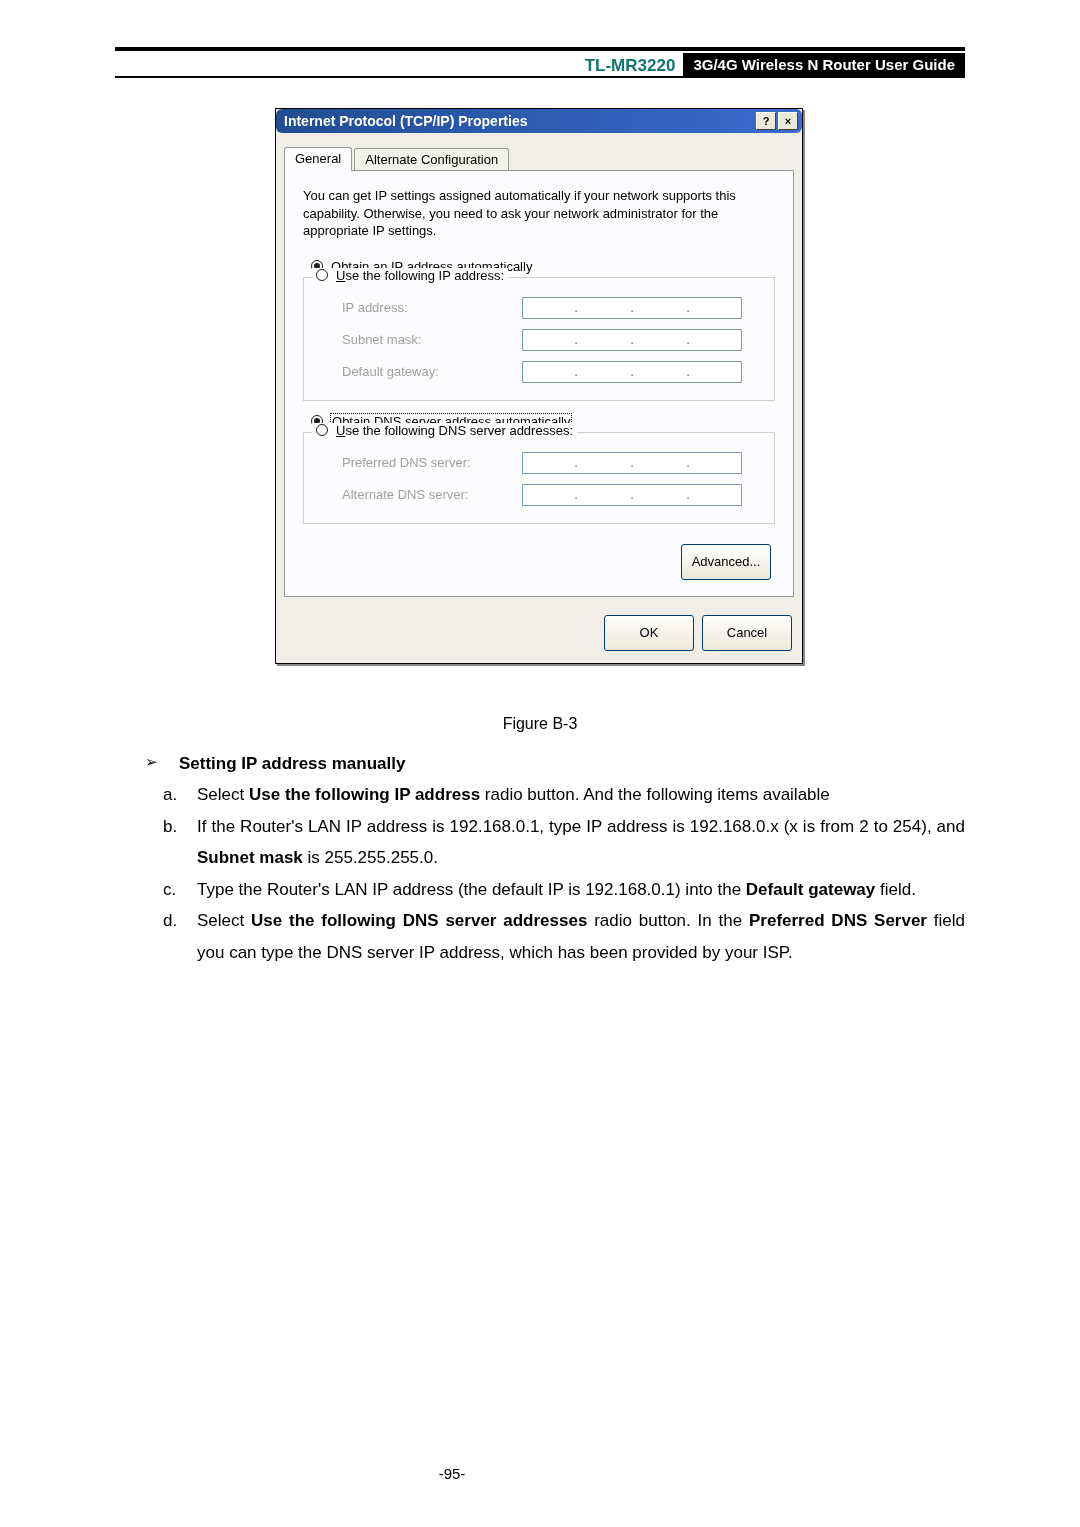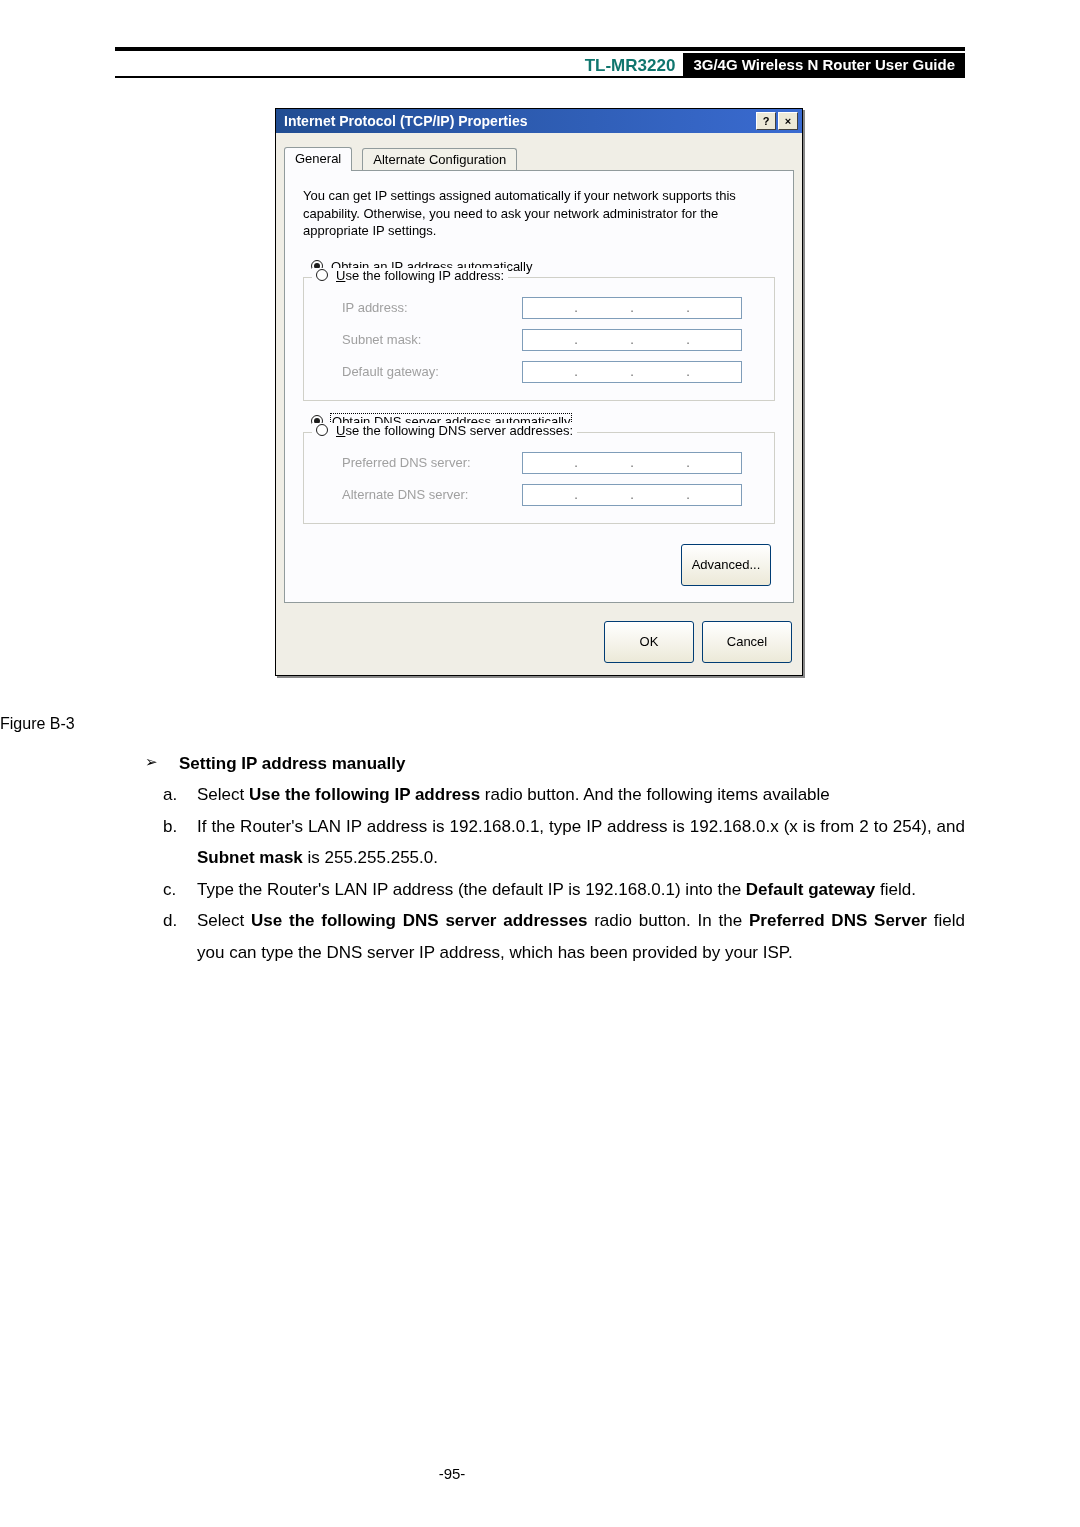--- a/index.html
+++ b/index.html
@@ -4,50 +4,50 @@
 <style>
   * { box-sizing: border-box; margin: 0; padding: 0; }
   html, body { width: 1080px; height: 1527px; background: #fff; font-family: Arial, Helvetica, sans-serif; color: #000; }
   .page-border { position: absolute; left: 115px; top: 47px; width: 850px; border-top: 4px solid #000; }
   .header-bar { position: absolute; left: 115px; top: 53px; width: 850px; height: 24px; display: flex; justify-content: flex-end; }
   .header-model { background: #fff; color: #0f766e; font-weight: bold; font-size: 17px; padding: 3px 8px; }
   .header-title { background: #000; color: #fff; font-weight: bold; font-size: 15px; padding: 3px 10px; flex-shrink: 0; }
   .header-rule { position: absolute; left: 115px; top: 76px; width: 850px; border-top: 2px solid #000; }
 
   .dialog { position: absolute; left: 275px; top: 108px; width: 528px; background: #f0eee6; border: 1px solid #000; box-shadow: 2px 2px 0 #888; font-family: "Tahoma", "MS Sans Serif", sans-serif; font-size: 13px; }
-  .titlebar { background: linear-gradient(90deg, #214d92, #3a6bd1); color: #fff; height: 24px; display: flex; align-items: center; padding: 0 4px; }
+  .titlebar { background: linear-gradient(90deg, #214d92, #3a6bd1); color: #fff; height: 24px; display: flex; align-items: center; padding: 0 4px; border-radius: 6px; }
   .titlebar-text { font-weight: bold; flex: 1; font-size: 14px; padding-left: 4px; }
   .tb-btn { width: 20px; height: 18px; background: #ece9d8; border: 1px solid #fff; border-right-color: #404040; border-bottom-color: #404040; margin-left: 2px; font-size: 11px; font-weight: bold; color: #000; text-align: center; line-height: 16px; }
   .tabs { display: flex; align-items: flex-end; height: 37px; padding: 6px 6px 0 8px; }
   .tab { border: 1px solid #919b9c; border-bottom: none; background: #fcfcfe; padding: 3px 10px; margin-right: 2px; border-radius: 3px 3px 0 0; position: relative; font-size: 13px; }
   .tab.active { background: #fcfcfe; z-index: 2; padding-bottom: 5px; margin-bottom: -1px; }
-  .tab.inactive { background: #f2f1e9; margin-left: 8px; }
+  .tab.inactive { background: #f2f1e9; }
   .tab-body { margin: 0 8px 8px 8px; background: #fcfcfe; border: 1px solid #919b9c; padding: 16px 18px; }
   .desc { font-size: 13px; line-height: 1.35; margin-bottom: 16px; }
 
   .radio-row { display: flex; align-items: center; padding: 3px 0 3px 8px; font-size: 13px; }
   .radio-row .rb { width: 12px; height: 12px; border-radius: 50%; border: 1px solid #1c1c1c; background: #fff; margin-right: 8px; position: relative; }
   .radio-row .rb.sel::after { content: ""; position: absolute; left: 2px; top: 2px; width: 6px; height: 6px; border-radius: 50%; background: #1c1c1c; }
 
   .groupbox { border: 1px solid #d0d0c8; margin-bottom: 10px; position: relative; padding: 8px 12px 12px 12px; }
   .group-legend { position: absolute; top: -10px; left: 8px; background: #fcfcfe; display: flex; align-items: center; padding: 0 4px; }
 
   .field-row { display: flex; align-items: center; padding: 5px 0 5px 26px; color: #a0a0a0; }
   .field-label { width: 180px; font-size: 13px; }
   .ip-input { display: flex; border: 1px solid #7f9db9; background: #fff; height: 22px; width: 220px; }
   .ip-seg { flex: 1; border: none; text-align: center; color: #a0a0a0; }
   .ip-dot { width: 6px; text-align: center; color: #6d6d6d; line-height: 20px; }
 
   .dotted-focus { outline: 1px dotted #000; padding: 0 1px; }
 
   .btn-row-inner { display: flex; justify-content: flex-end; padding: 10px 4px 0 0; }
   .btn-row-outer { display: flex; justify-content: flex-end; padding: 10px 10px 12px 0; background: #f0eee6; }
-  .win-btn { min-width: 90px; height: 42px; border: 1px solid #003c74; background: linear-gradient(#fff,#ece9d8); font-size: 13px; border-radius: 3px; margin-left: 8px; cursor: default; }
-
-  .figure-caption { position: absolute; left: 0; width: 1080px; top: 715px; text-align: left; font-size: 16px; }
+  .win-btn { min-width: 90px; height: 36px; border: 1px solid #003c74; background: linear-gradient(#fff,#ece9d8); font-size: 13px; border-radius: 3px; margin-left: 8px; cursor: default; }
+
+  .figure-caption { position: absolute; left: 0; width: 1080px; top: 715px; text-align: center; font-size: 16px; }
 
   .content { position: absolute; left: 145px; top: 748px; width: 820px; font-size: 17px; line-height: 1.85; }
   .bullet-row { display: flex; }
   .bullet-sym { width: 34px; flex-shrink: 0; font-size: 15px; }
   .bullet-body { flex: 1; }
   .list-row { display: flex; margin-top: 0px; }
   .list-letter { width: 34px; flex-shrink: 0; padding-left: 18px; box-sizing: content-box; }
   .list-body { flex: 1; text-align: justify; }
 
   .footer { position: absolute; left: 0; width: 904px; top: 1465px; text-align: center; font-size: 15px; }

